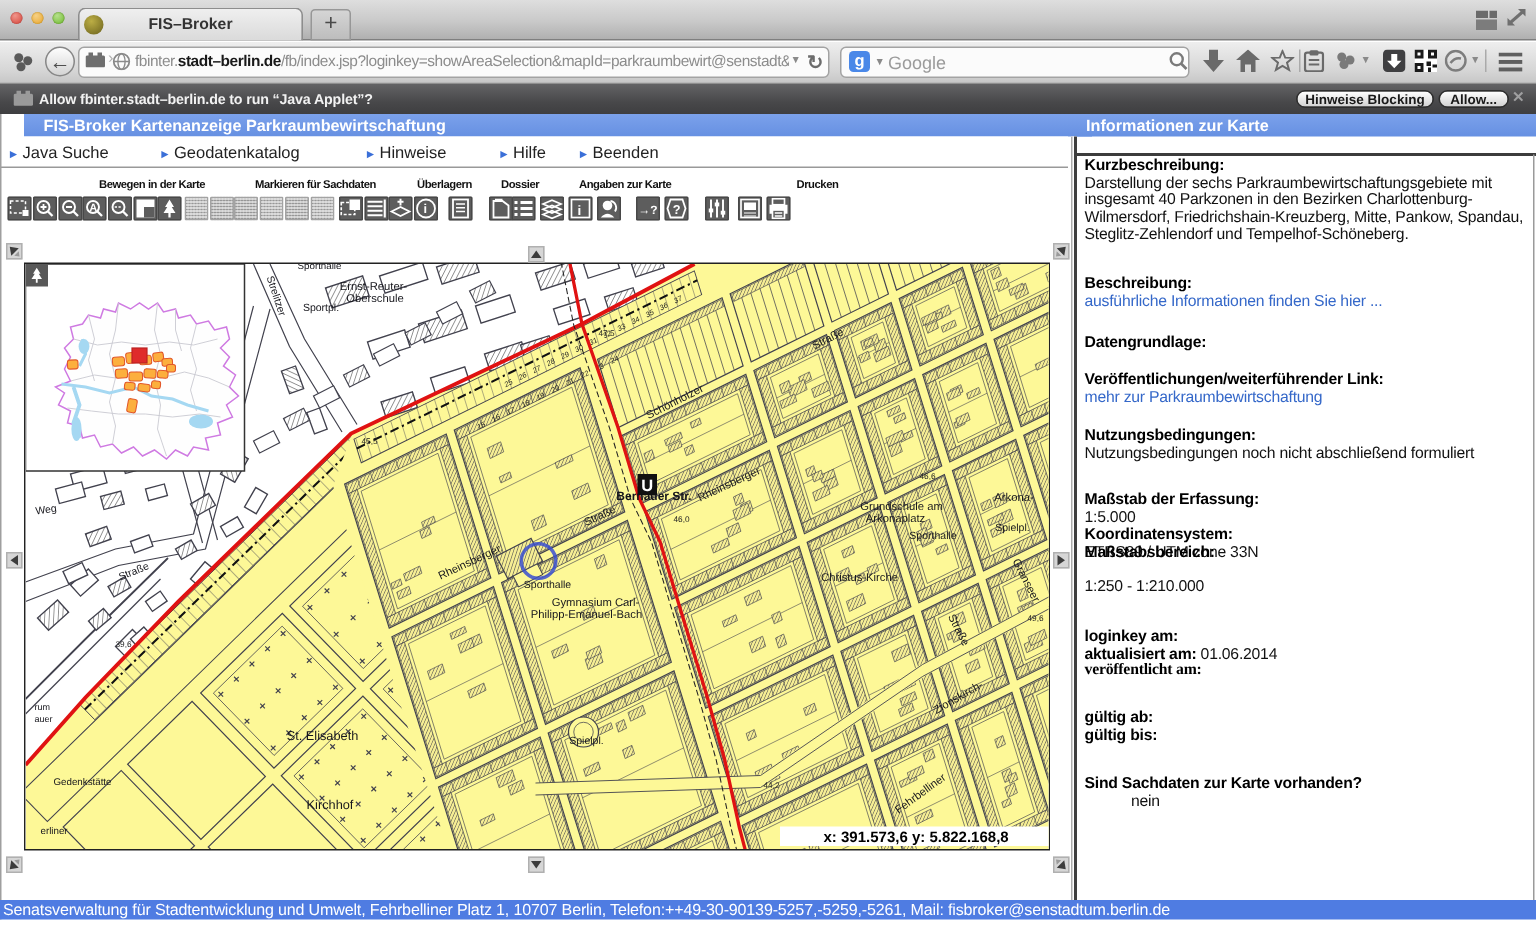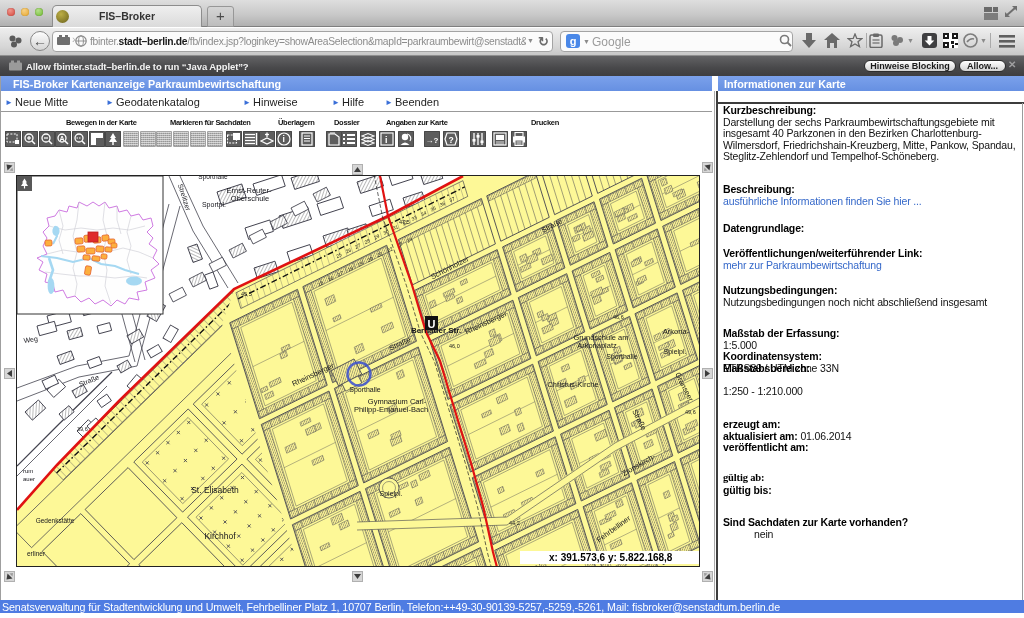--- a/index.html
+++ b/index.html
@@ -155,29 +155,29 @@
 <div id="notif" class="abs"></div>
 <svg class="abs" style="left:9px;top:59px;" width="13" height="12" viewBox="0 0 13 12">
     <rect x="0" y="3.5" width="13" height="8" rx="1" fill="#9a9a9a"></rect>
     <rect x="2" y="1.5" width="3" height="3" fill="#9a9a9a"></rect>
     <rect x="8" y="1.5" width="3" height="3" fill="#9a9a9a"></rect>
   </svg>
 <div id="nmsg" class="abs">Allow fbinter.stadt–berlin.de to run “Java Applet”?</div>
 <div class="abs nbtn" style="left:864px;width:92px;text-align:center;line-height:11px;">Hinweise Blocking</div>
 <div class="abs nbtn" style="left:959px;width:47px;text-align:center;line-height:11px;">Allow...</div>
 <div class="abs" style="left:1008px;top:59px;color:#9f9fa0;font-size:10px;font-weight:700;">✕</div>
-<div class="abs bluebar" style="left:0;width:712px;">
+<div class="abs bluebar" style="left:16px;width:712px;">
     <span style="left:13px;">FIS-Broker Kartenanzeige Parkraumbewirtschaftung</span>
   </div>
 <div class="abs bluebar" style="left:718px;width:348px;">
     <span style="left:6px;">Informationen zur Karte</span>
   </div>
 <div id="menurow" class="abs"></div>
 <div class="abs marr" style="left:5px;">►</div>
-<div class="abs mitem" style="left:15px;">Neue Mitte</div>
+<div class="abs mitem" style="left:15px;">Java Suche</div>
 <div class="abs marr" style="left:106px;">►</div>
 <div class="abs mitem" style="left:116px;">Geodatenkatalog</div>
 <div class="abs marr" style="left:243px;">►</div>
 <div class="abs mitem" style="left:253px;">Hinweise</div>
 <div class="abs marr" style="left:332px;">►</div>
 <div class="abs mitem" style="left:342px;">Hilfe</div>
 <div class="abs marr" style="left:385px;">►</div>
 <div class="abs mitem" style="left:395px;">Beenden</div>
 <div class="abs glabel" style="left:22px;">Bewegen in der Karte</div>
 <div class="abs glabel" style="left:126px;">Markieren für Sachdaten</div>
@@ -1730,30 +1730,30 @@
 <div class="abs rl" style="top:115.5px;">Darstellung der sechs Parkraumbewirtschaftungsgebiete mit</div>
 <div class="abs rl" style="top:127px;">insgesamt 40 Parkzonen in den Bezirken Charlottenburg-</div>
 <div class="abs rl" style="top:138.5px;">Wilmersdorf, Friedrichshain-Kreuzberg, Mitte, Pankow, Spandau,</div>
 <div class="abs rl" style="top:150px;">Steglitz-Zehlendorf und Tempelhof-Schöneberg.</div>
 <div class="abs rl" style="top:183px;"><b>Beschreibung:</b></div>
 <div class="abs rl" style="top:194.5px;"><span class="lk">ausführliche Informationen finden Sie hier ...</span></div>
 <div class="abs rl" style="top:222px;"><b>Datengrundlage:</b></div>
 <div class="abs rl" style="top:247px;"><b>Veröffentlichungen/weiterführender Link:</b></div>
 <div class="abs rl" style="top:258.5px;"><span class="lk">mehr zur Parkraumbewirtschaftung</span></div>
 <div class="abs rl" style="top:284px;"><b>Nutzungsbedingungen:</b></div>
-<div class="abs rl" style="top:295.5px;">Nutzungsbedingungen noch nicht abschließend insgesamt</div>
+<div class="abs rl" style="top:295.5px;">Nutzungsbedingungen noch nicht abschließend formuliert</div>
 <div class="abs rl" style="top:327px;"><b>Maßstab der Erfassung:</b></div>
 <div class="abs rl" style="top:338.5px;">1:5.000</div>
 <div class="abs rl" style="top:350px;"><b>Koordinatensystem:</b></div>
 <div class="abs rl" style="top:361.5px;">ETRS89 / UTM zone 33N</div>
 <div class="abs rl" style="top:362px;"><b>Maßstabsbereich:</b></div>
 <div class="abs rl" style="top:384.5px;">1:250 - 1:210.000</div>
-<div class="abs rl" style="top:418px;"><b>erzeugt am:</b></div>
+<div class="abs rl" style="top:418px;"><b>loginkey am:</b></div>
 <div class="abs rl" style="top:429.5px;"><b>aktualisiert am:</b> 01.06.2014</div>
-<div class="abs rl" style="top:441px;"><b>veröffentlicht am:</b></div>
-<div class="abs rl" style="top:472px;font-family:Liberation Serif, serif;"><b>gültig ab:</b></div>
+<div class="abs rl" style="top:441px;font-family:Liberation Serif, serif;"><b>veröffentlicht am:</b></div>
+<div class="abs rl" style="top:472px;"><b>gültig ab:</b></div>
 <div class="abs rl" style="top:483.5px;"><b>gültig bis:</b></div>
 <div class="abs rl" style="top:516px;"><b>Sind Sachdaten zur Karte vorhanden?</b></div>
 <div class="abs rl" style="top:527.5px;margin-left:31px;">nein</div>
 <div class="abs" style="left:1022px;top:103px;width:1px;height:497px;background:#9a9a9a;"></div>
 <div class="abs" style="left:0px;top:76px;width:1px;height:537px;background:#9f9f9f;"></div>
 <div id="statusbar" class="abs"></div>
 <div id="stbtxt" class="abs">Senatsverwaltung für Stadtentwicklung und Umwelt, Fehrbelliner Platz 1, 10707 Berlin, Telefon:++49-30-90139-5257,-5259,-5261, Mail: fisbroker@senstadtum.berlin.de</div>
 
 </body></html>

